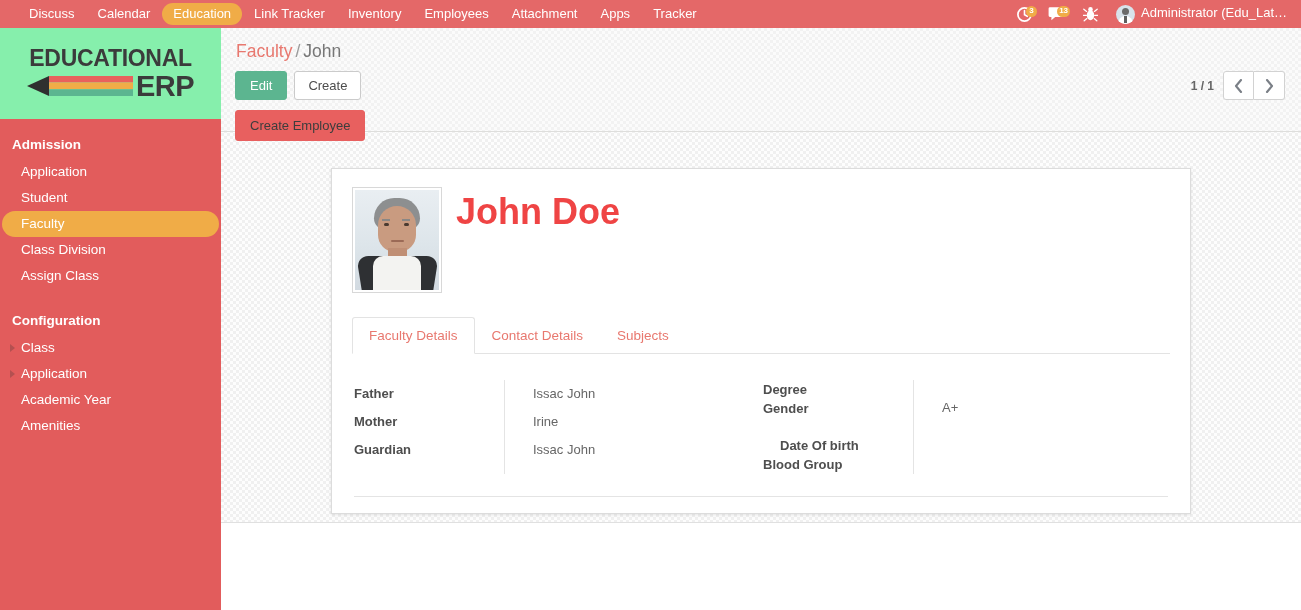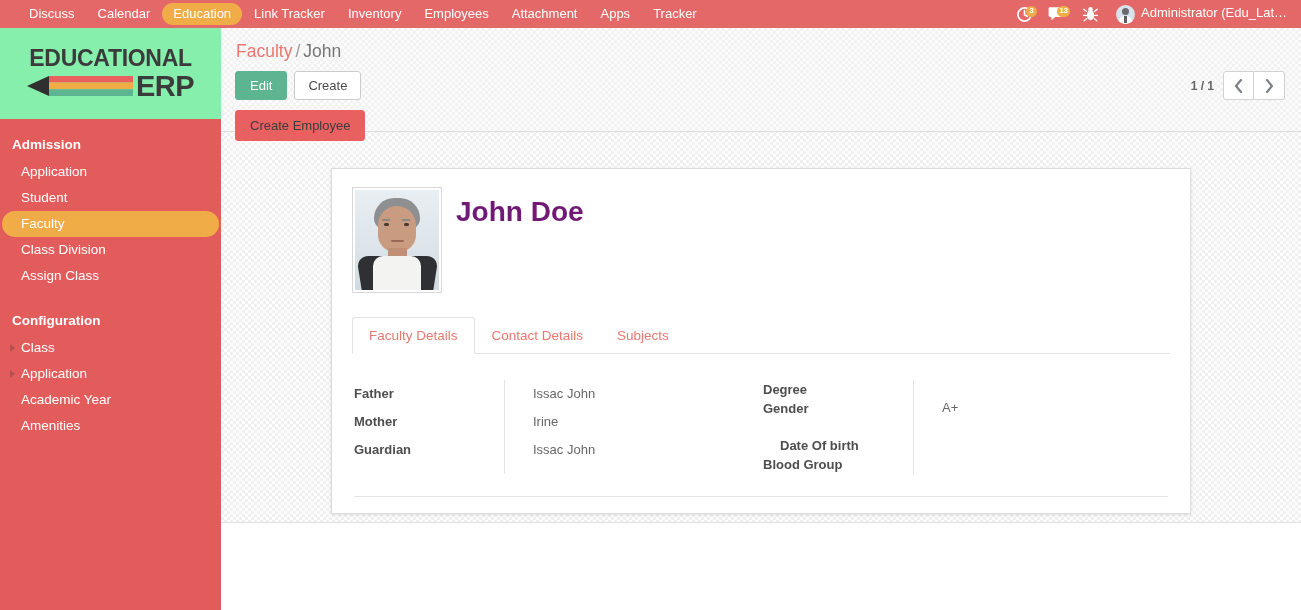--- a/index.html
+++ b/index.html
@@ -369,23 +369,23 @@
     transform: skewX(9deg);
   }
   .p-jacketR {
     position: absolute; left: 51px; top: 66px;
     width: 30px; height: 34px;
     background: #2e3033;
     border-radius: 0 12px 0 0;
     transform: skewX(-9deg);
   }
   .record-title {
-    font-size: 28px;
+    font-size: 36px;
     font-weight: bold;
-    color: #701a75;
+    color: #ef4444;
     margin-left: 14px;
     line-height: 34px;
     padding-top: 8px;
   }
 
   
   .tabs {
     display: flex;
     border-bottom: 1px solid #e3e3e3;
     margin-top: 16px;

